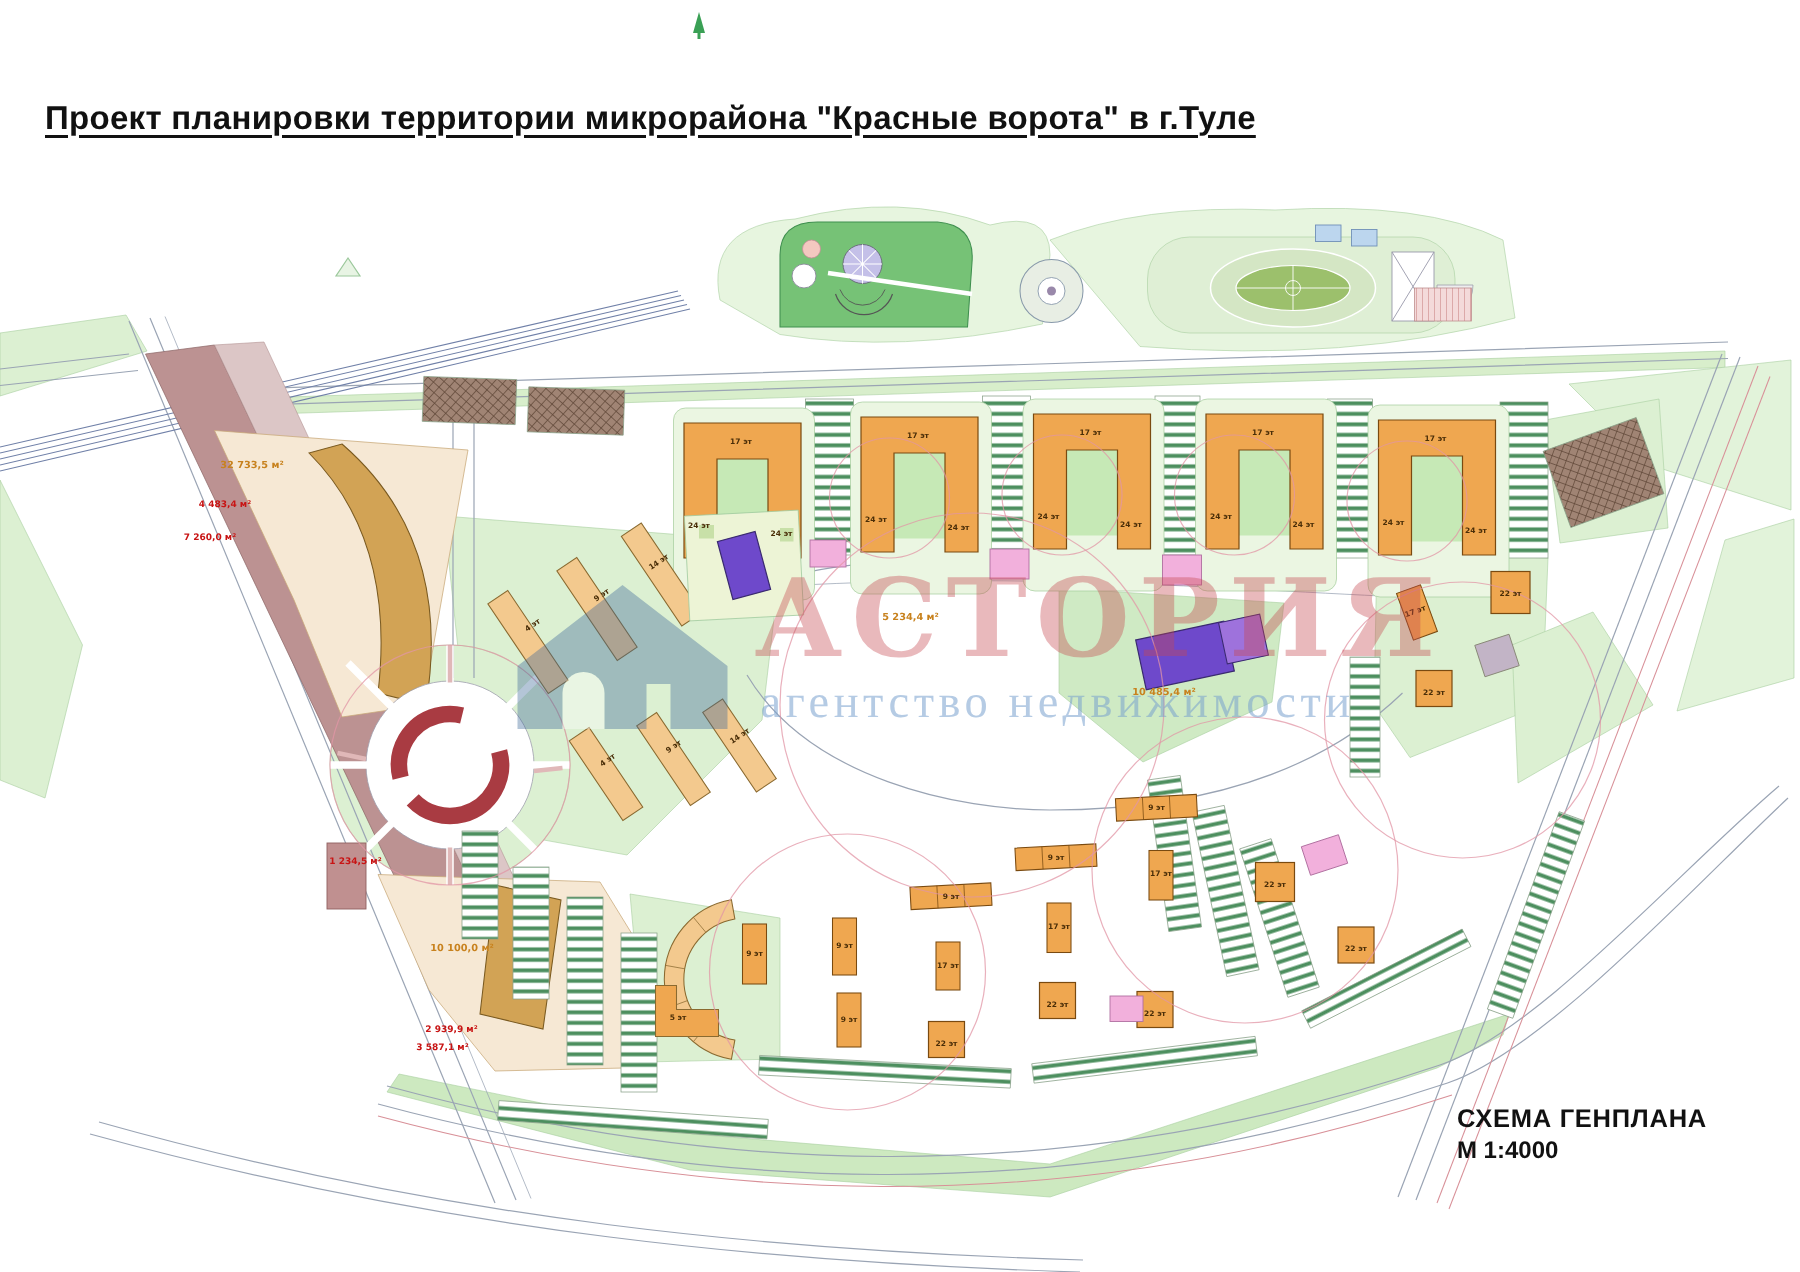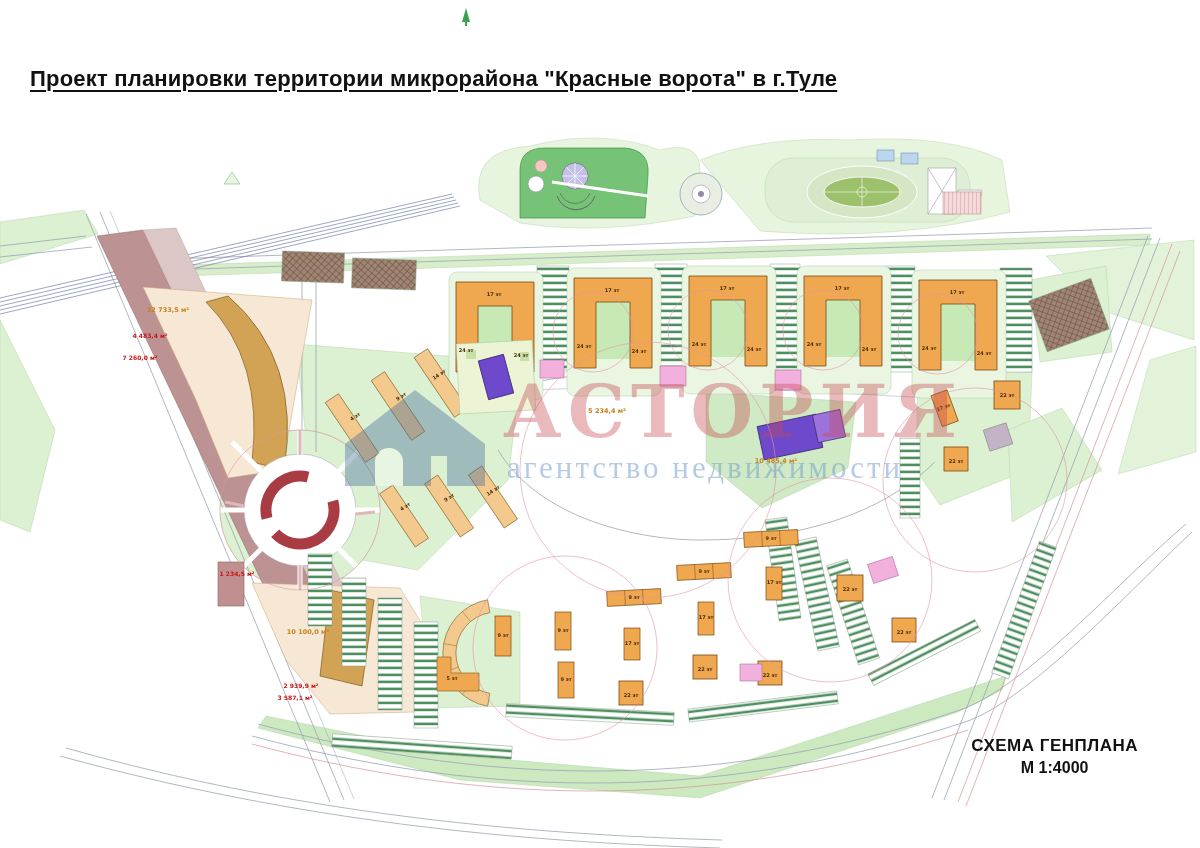--- a/index.html
+++ b/index.html
@@ -2,21 +2,21 @@
 <html><head>
 <meta charset="utf-8">
 <style>
   html,body{margin:0;padding:0;background:#fff;}
   body{width:1200px;height:848px;position:relative;overflow:hidden;
        font-family:"Liberation Sans",sans-serif;}
   .page-title{position:absolute;left:30px;top:66px;font-size:22px;font-weight:bold;
       color:#111;text-decoration:underline;text-decoration-thickness:2px;
       text-underline-offset:4px;letter-spacing:.2px;white-space:nowrap;}
   #map-svg{position:absolute;left:0;top:0;width:1200px;height:848px;}
-  .footer-block{position:absolute;right:62px;top:736px;text-align:center;color:#111;}
+  .footer-block{position:absolute;right:62px;top:736px;text-align:left;color:#111;}
   .footer-line1{font-size:17px;font-weight:bold;letter-spacing:.5px;}
   .footer-line2{font-size:16px;font-weight:bold;margin-top:3px;}
   
   .watermark{position:absolute;left:335px;top:382px;width:580px;height:110px;
      pointer-events:none;}
   .wm-house{position:absolute;left:0;top:4px;opacity:.38;}
   .wm-name{position:absolute;left:168px;top:-6px;font-family:"DejaVu Serif",serif;
      font-weight:bold;font-size:72px;line-height:1;letter-spacing:6px;
      color:rgba(198,70,80,.38);white-space:nowrap;}
   .wm-sub{position:absolute;left:172px;top:68px;font-size:31px;letter-spacing:3px;

